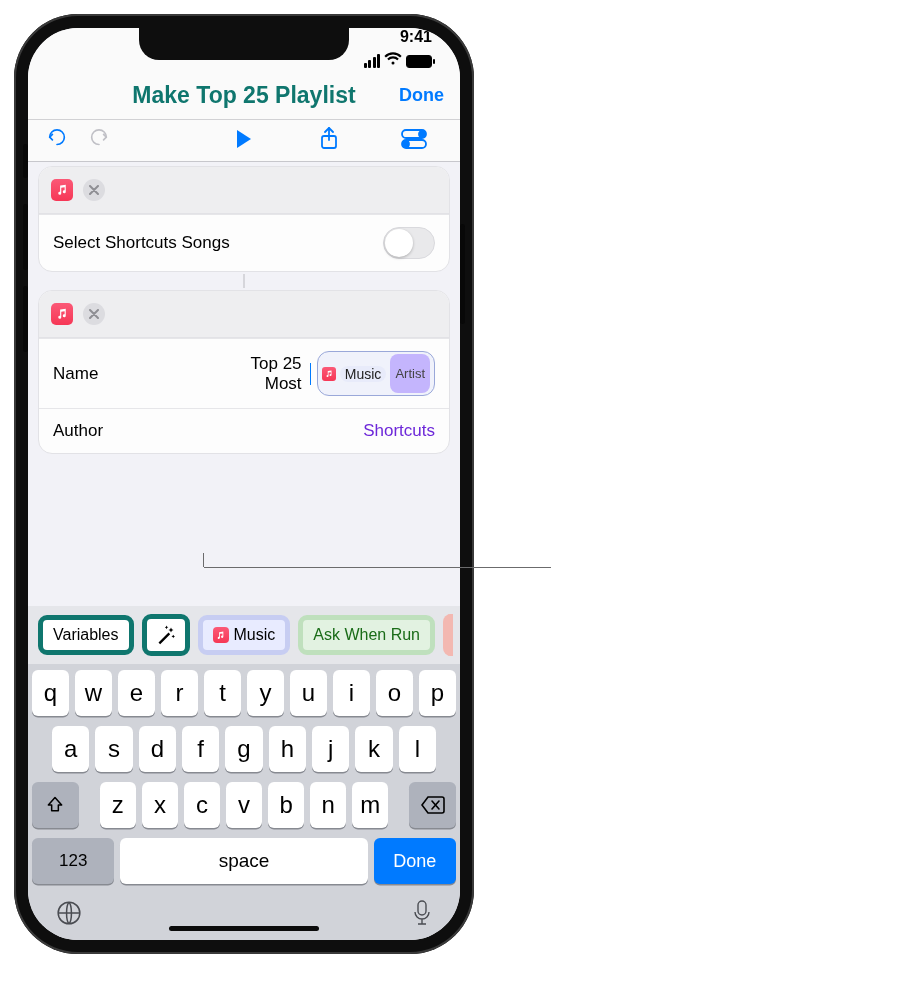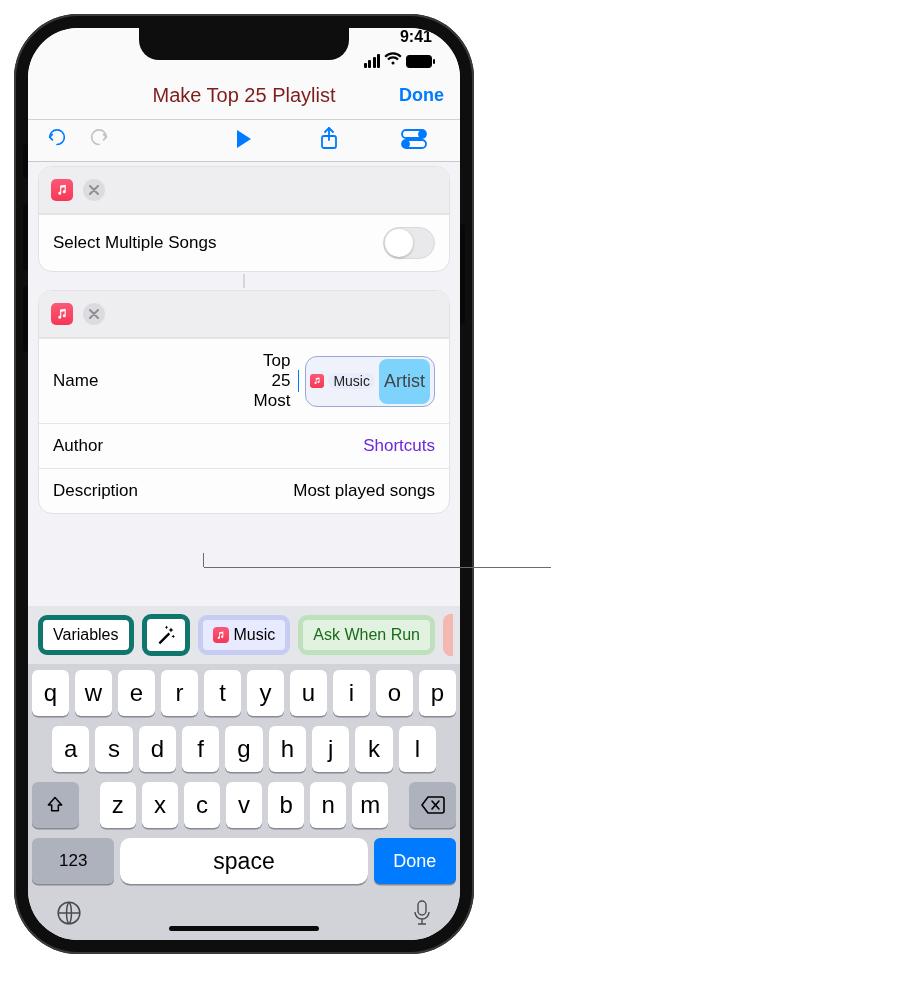--- a/index.html
+++ b/index.html
@@ -76,21 +76,21 @@
 
   .nav-bar {
     height: 48px;
     background: #fafafa;
     display:flex;
     align-items:center;
     justify-content:center;
     position:relative;
     border-bottom:0.5px solid #d1d1d4;
   }
-  .nav-title { font-size:20px; font-weight:400; color:#7f1d1d; }
+  .nav-title { font-size:23px; font-weight:700; color:#0f766e; }
   .nav-done { position:absolute; right:16px; font-size:18px; font-weight:600; color:#007aff; }
 
   .toolbar {
     height: 42px;
     background:#fafafa;
     border-bottom:0.5px solid #c7c7cc;
     display:grid;
     grid-template-columns: repeat(5, 1fr);
     align-items:center;
     padding:0 4px;
@@ -153,21 +153,21 @@
     display:inline-flex; align-items:center; gap:4px;
     border:1px solid #9aa8d9; border-radius:12px;
     padding:2px 4px; font-size:14px; background:#f0f2fb;
   }
   .token .mini-music {
     width:14px;height:14px;border-radius:3px;
     background:linear-gradient(180deg,#fb5977,#f63756);
     display:flex;align-items:center;justify-content:center;
   }
   .token .tk-main { background:#e8ebfa; padding:0 5px; border-radius:8px; color:#222; }
-  .token .tk-sub { background:#7dd3fc; padding:12px 5px; border-radius:8px; color:#444; font-size:18px; }
+  .token .tk-sub { background:#c4b5fd; padding:12px 5px; border-radius:8px; color:#444; font-size:13px; }
   .cursor {
     width:2px; height:22px; background:#007aff; display:inline-block; margin-left:2px; vertical-align:middle;
   }
 
   .connector {
     width:2px; height:14px; background:#d6d6db; margin:2px auto;
   }
 
   .var-bar {
     background:#e5e6ea;
@@ -207,21 +207,21 @@
     box-shadow:0 1.5px 0 #878a91;
     display:flex; align-items:center; justify-content:center;
     font-size:24px; color:#000;
     min-width:0;
   }
   .krow.r2 { padding:0 20px; }
   .krow.r3 .shift, .krow.r3 .del { flex:1.3; background:#aeb2bc; }
   .krow.r3 .gap { flex:0.25; background:transparent; box-shadow:none; }
   .krow.bottom .key { height:46px; }
   .krow.bottom .num { flex:1.6; background:#aeb2bc; font-size:17px; }
-  .krow.bottom .space { flex:4.8; font-size:23px;border-radius:10px; }
+  .krow.bottom .space { flex:4.8; font-size:19px; }
   .krow.bottom .donekey { flex:1.6; background:#007aff; color:#fff; font-size:18px; }
   .kb-footer {
     display:flex; justify-content:space-between; padding:6px 24px 0 24px;
     color:#4a4c52;
   }
   .home-ind {
     position:absolute; bottom:9px; left:50%; transform:translateX(-50%);
     width:150px; height:5px; background:#0b0b0b; border-radius:3px;
   }
 
@@ -328,21 +328,21 @@
                 <path d="M6 2l7-1v9.2a2 2 0 11-1.5-1.9V4.4L7 5v7.2A2 2 0 115.5 10.3V2z" fill="#fff"></path>
               </svg>
           </div>
           <div class="close-btn">
             <svg width="10" height="10" viewBox="0 0 10 10">
                 <path d="M1 1l8 8M9 1l-8 8" stroke="#8e8e93" stroke-width="2" stroke-linecap="round"></path>
               </svg>
           </div>
         </div>
         <div class="row">
-          <div class="row-label">Select Multiple Songs</div>
+          <div class="row-label">Select Shortcuts Songs</div>
           <div class="switch">
               <div class="knob"></div>
             </div>
         </div>
       </div>
 
       <div class="connector"></div>
 
       <div class="card" style="margin-top:2px;">
         <div class="card-header">
@@ -372,26 +372,20 @@
               <span class="tk-sub">Artist</span>
             </span>
           </div>
         </div>
         <div class="row">
           <div class="row-label">Author</div>
           <div class="row-field">
             <span class="row-value placeholder">Shortcuts</span>
           </div>
         </div>
-        <div class="row">
-          <div class="row-label">Description</div>
-          <div class="row-field">
-            <span class="row-value">Most played songs</span>
-          </div>
-        </div>
       </div>
     </div>
 
     <div class="var-bar">
       <div class="pill">
           <span>Variables</span>
         </div>
       <div class="pill wand">
         <svg width="20" height="20" viewBox="0 0 24 24" fill="#000">
             <path d="M3 21l12-12 2 2L5 23l-2-2zM17 5l1-2 1 2 2 1-2 1-1 2-1-2-2-1 2-1zM20 13l.7-1.4.7 1.4 1.4.7-1.4.7-.7 1.4-.7-1.4-1.4-.7 1.4-.7zM12 2l.7-1.4L13.4 2l1.4.7-1.4.7L12.7 5 12 3.6 10.6 2.9 12 2z"></path>

